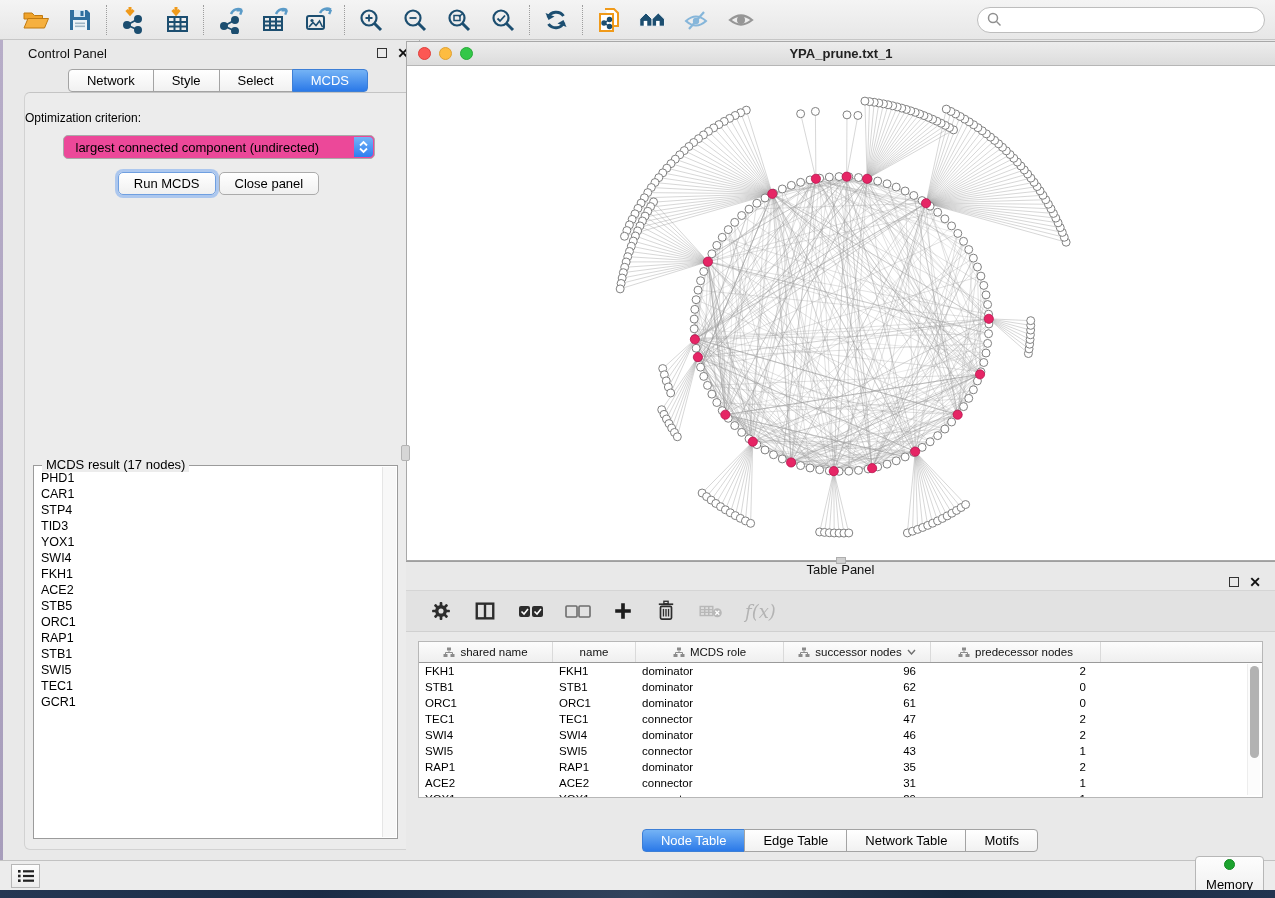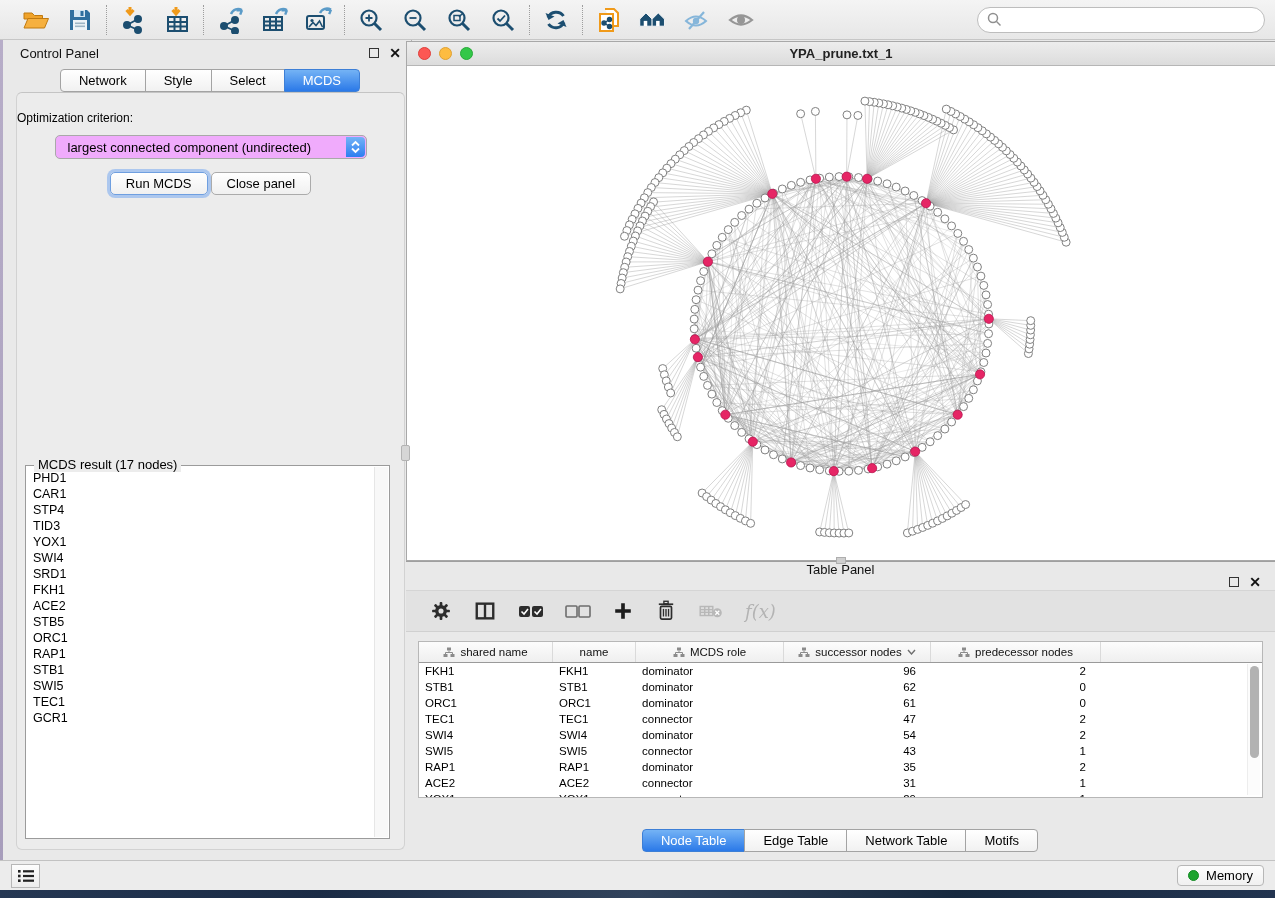--- a/index.html
+++ b/index.html
@@ -15,37 +15,37 @@
   .search-box{margin-left:auto;width:288px;height:26px;background:#fff;border:1px solid #bdbdbd;border-radius:13px;
     display:flex;align-items:center;padding:0 9px;gap:6px;}
   .search-box input{border:none;outline:none;flex:1;font-size:13px;background:transparent;}
 
   
   .left-strip{position:absolute;left:0;top:40px;width:3px;bottom:8px;background:linear-gradient(#b7adc8,#a79dbb);}
   .wallpaper{position:absolute;left:0;right:0;bottom:0;height:8px;
     background:linear-gradient(90deg,#253753 0%,#1a2b45 25%,#31435c 50%,#17293f 75%,#223450 100%);}
 
   
-  #control-panel{position:absolute;left:10px;top:40px;width:402px;bottom:38px;background:#e9e9e9;border-right:1px solid #b2b2b2;}
+  #control-panel{position:absolute;left:18px;top:40px;width:402px;bottom:38px;background:#e9e9e9;border-right:1px solid #b2b2b2;}
   .panel-titlebar{height:26px;display:flex;align-items:center;padding:0 10px;}
   .panel-title{font-size:13px;color:#111;}
   .panel-title-icons{margin-left:auto;display:flex;align-items:center;gap:10px;}
   .float-box{width:10px;height:10px;border:1.5px solid #333;display:inline-block;}
   .close-x{font-size:14px;font-weight:bold;color:#111;line-height:10px;}
   .seg{display:flex;justify-content:center;}
   .seg .segbtn{font-size:13px;background:linear-gradient(#ffffff,#f1f1f1);border:1px solid #a3a3a3;margin-left:-1px;
     padding:3px 18px;color:#000;cursor:default;}
   .seg .segbtn:first-child{border-radius:4px 0 0 4px;}
   .seg .segbtn:last-child{border-radius:0 4px 4px 0;}
   .seg .segbtn.active{background:linear-gradient(#74b3f5,#2b79e8);border-color:#3d7fd6;color:#fff;}
   .cp-tabs{position:absolute;top:29px;left:0;right:0;}
   .cp-content{position:absolute;left:6px;right:6px;top:52px;bottom:10px;background:#ececec;
     border:1px solid #d2d2d2;border-top-color:#c4c4c4;border-radius:6px;}
   .opt-label{margin-top:18px;text-align:left;font-size:12px;color:#000;}
-  .combo{width:312px;height:24px;margin:10px auto 0;background:#f0abfc;border:1px solid #a9a9a9;border-radius:5px;
+  .combo{width:312px;height:24px;margin:10px auto 0;background:#ec4899;border:1px solid #a9a9a9;border-radius:5px;
     position:relative;display:flex;align-items:center;}
   .combo-text{flex:1;font-size:13px;padding-left:12px;white-space:nowrap;overflow:hidden;}
   .combo-spin{position:absolute;right:1px;top:1px;bottom:1px;width:19px;border-radius:0 4px 4px 0;
     background:linear-gradient(#74b3f7,#2e7ef0);display:flex;align-items:center;justify-content:center;}
   .btn-row{display:flex;justify-content:center;gap:3px;margin-top:13px;}
   .mac-btn{font-size:13px;background:linear-gradient(#ffffff,#f0f0f0);border:1px solid #ababab;border-radius:5px;
     padding:3px 15px;color:#000;}
   .mac-btn.focused{box-shadow:0 0 0 3px rgba(120,170,240,.55);border-color:#6f9fe0;}
   .groupbox{position:absolute;left:8px;right:14px;top:372px;bottom:10px;border:1px solid #9b9b9b;background:#fff;}
   .groupbox-legend{position:absolute;top:-9px;left:8px;background:#ececec;padding:0 4px;font-size:13px;color:#000;}
@@ -87,21 +87,21 @@
   .vscroll{position:absolute;top:22px;bottom:2px;right:2px;width:13px;background:#fcfcfc;border-left:1px solid #ededed;}
   .vthumb{position:absolute;top:2px;left:2px;width:9px;height:92px;background:#b2b2b2;border-radius:5px;}
   .tp-tabs{position:absolute;left:0;right:0;bottom:8px;}
 
   
   #status-bar{position:absolute;left:0;right:0;bottom:8px;height:30px;background:#ececec;border-top:1px solid #c2c2c2;
     display:flex;align-items:center;padding:0 11px;}
   .list-btn{width:29px;height:24px;background:linear-gradient(#fdfdfd,#ececec);border:1px solid #b7b7b7;
     display:flex;align-items:center;justify-content:center;}
   .mem-btn{margin-left:auto;display:flex;align-items:center;gap:7px;background:linear-gradient(#fdfdfd,#f0f0f0);
-    border:1px solid #b7b7b7;border-radius:4px;padding:2px 10px;font-size:13px;color:#000;}
+    border:1px solid #b7b7b7;border-radius:4px;padding:2px 10px;font-size:13px;color:#000;flex-direction:column;}
   .mem-dot{width:11px;height:11px;border-radius:50%;background:#1ca32e;border:1px solid #138a23;}
 </style>
 </head>
 <body>
 
 <div id="window">
 
   <div class="toolbar">
     <div class="tb-group">
       <div class="tb-btn">
@@ -305,21 +305,20 @@
       </div>
       <div class="groupbox">
         <span class="groupbox-legend">MCDS result (17 nodes)</span>
         <div class="mcds-list" id="mcds-list">
             <div class="mcds-item">PHD1</div>
             <div class="mcds-item">CAR1</div>
             <div class="mcds-item">STP4</div>
             <div class="mcds-item">TID3</div>
             <div class="mcds-item">YOX1</div>
             <div class="mcds-item">SWI4</div>
-            <div class="mcds-item">SRD1</div>
             <div class="mcds-item">FKH1</div>
             <div class="mcds-item">ACE2</div>
             <div class="mcds-item">STB5</div>
             <div class="mcds-item">ORC1</div>
             <div class="mcds-item">RAP1</div>
             <div class="mcds-item">STB1</div>
             <div class="mcds-item">SWI5</div>
             <div class="mcds-item">TEC1</div>
             <div class="mcds-item">GCR1</div>
           </div>
@@ -1322,21 +1321,21 @@
             <div class="tcell c0">TEC1</div>
             <div class="tcell c1">TEC1</div>
             <div class="tcell c2">connector</div>
             <div class="tcell c3">47</div>
             <div class="tcell c4">2</div>
           </div>
           <div class="trow">
             <div class="tcell c0">SWI4</div>
             <div class="tcell c1">SWI4</div>
             <div class="tcell c2">dominator</div>
-            <div class="tcell c3">54</div>
+            <div class="tcell c3">46</div>
             <div class="tcell c4">2</div>
           </div>
           <div class="trow">
             <div class="tcell c0">SWI5</div>
             <div class="tcell c1">SWI5</div>
             <div class="tcell c2">connector</div>
             <div class="tcell c3">43</div>
             <div class="tcell c4">1</div>
           </div>
           <div class="trow">

